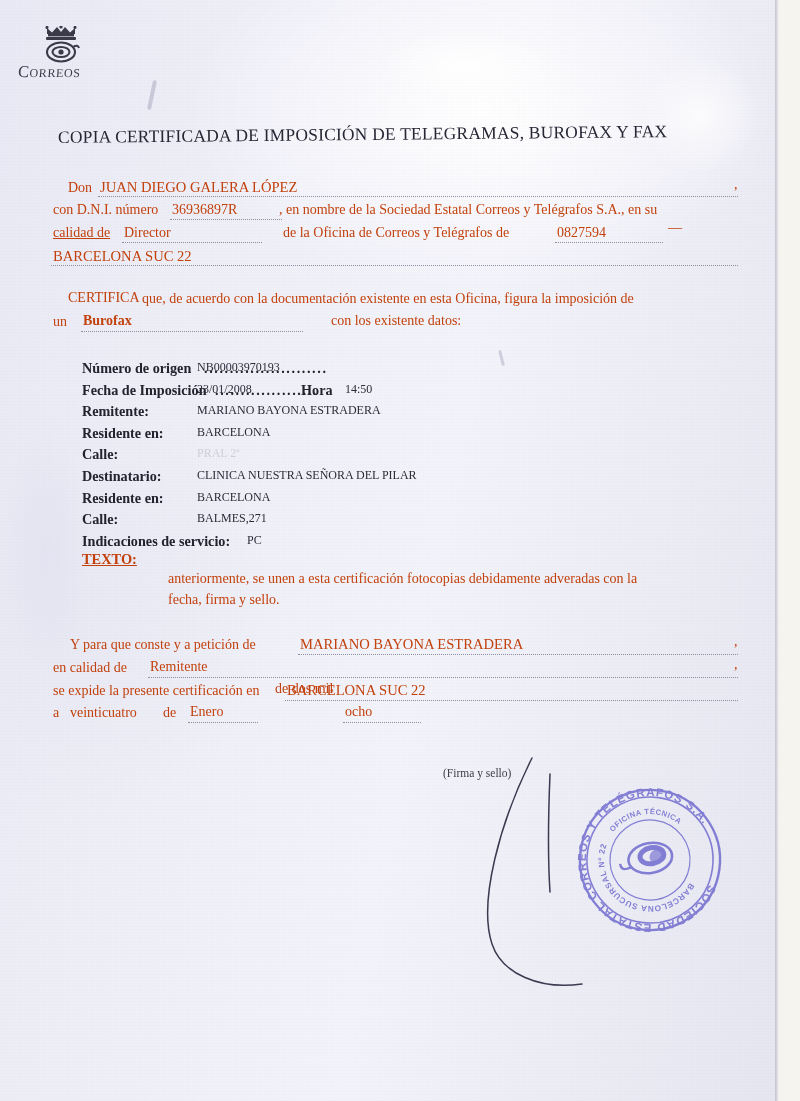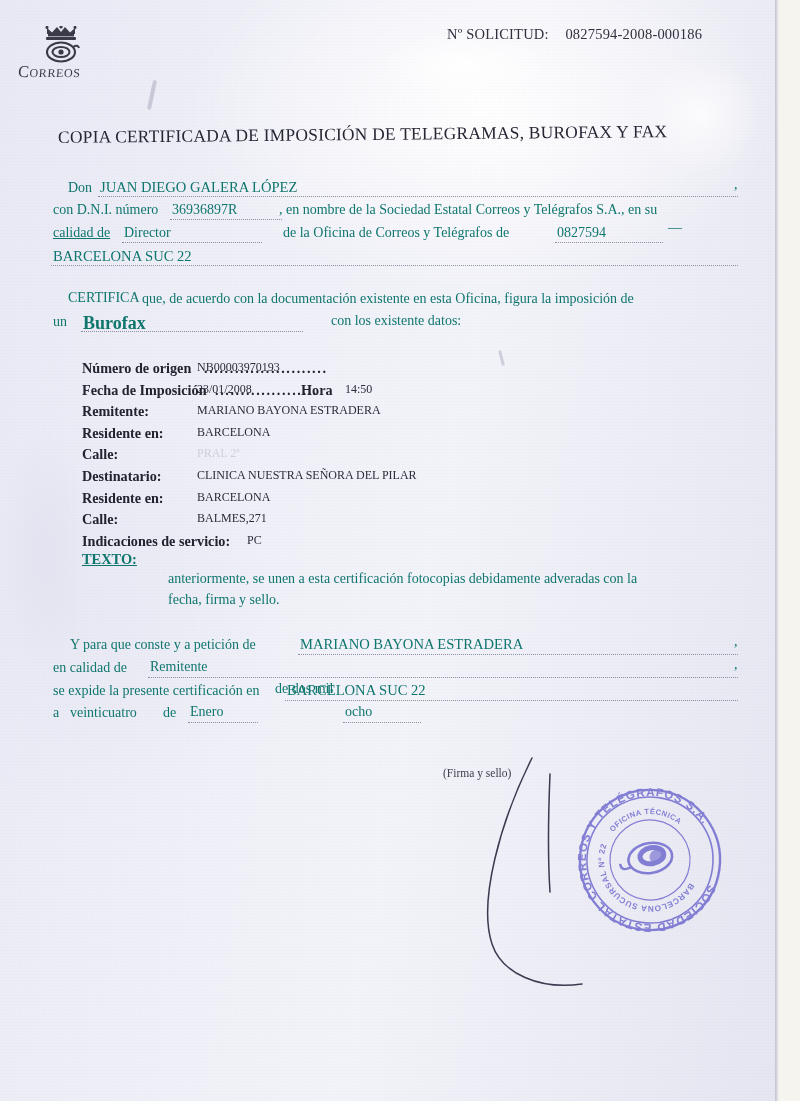--- a/index.html
+++ b/index.html
@@ -50,21 +50,21 @@
   .smudge {
     position: absolute;
     border-radius: 50%;
     pointer-events: none;
   }
 
   
   .t {
     position: absolute;
     white-space: nowrap;
-    color: #0f766e;
+    color: #c2410c;
   }
   .serif { font-family: "Liberation Serif", serif; }
 
   
   #solicitud {
     left: 447px; top: 26px;
     font-size: 14.5px;
     letter-spacing: .2px;
     color: #30303e;
   }
@@ -155,25 +155,20 @@
       <g fill="none" stroke="#3a3a48" stroke-width="2.1">
         <ellipse cx="21" cy="13" rx="14" ry="9.5"></ellipse>
         <ellipse cx="21" cy="13" rx="8.5" ry="5"></ellipse>
       </g>
       <circle cx="21" cy="13" r="2.6" fill="#3a3a48"></circle>
       <path d="M33 8 q5 -3 6 1" stroke="#3a3a48" stroke-width="2" fill="none"></path>
     </svg>
     <div class="word">Correos</div>
   </div>
 
-  <div class="t serif" id="solicitud">
-    <span>Nº SOLICITUD:</span>
-    <span style="display:inline-block;width:9px"></span>
-    <span>0827594-2008-000186</span>
-  </div>
 
   <div class="t serif" id="title">COPIA CERTIFICADA DE IMPOSICIÓN DE TELEGRAMAS, BUROFAX Y FAX</div>
 
   <div class="t b" style="left:68px; top:180px;">Don</div>
   <div class="t b" style="left:100px; top:179px; font-size:14.6px;">JUAN DIEGO GALERA LÓPEZ</div>
   <div class="dots" style="left:98px; top:196px; width:640px;"></div>
   <div class="t" style="left:734px; top:177px; font-size:14px;">,</div>
 
   <div class="t b" style="left:53px; top:202px;">con D.N.I. número</div>
   <div class="t b" style="left:172px; top:202px;">36936897R</div>
@@ -187,21 +182,21 @@
   <div class="t b" style="left:557px; top:225px;">0827594</div>
   <div class="dots" style="left:555px; top:242px; width:108px;"></div>
   <div class="t" style="left:668px; top:220px; font-size:14px;">—</div>
 
   <div class="t b" style="left:53px; top:248px; font-size:14.6px;">BARCELONA SUC 22</div>
   <div class="dots" style="left:51px; top:265px; width:687px;"></div>
 
   <div class="t b" style="left:68px; top:290px;">CERTIFICA</div>
   <div class="t b" style="left:142px; top:291px;">que, de acuerdo con la documentación existente en esta Oficina, figura la imposición de</div>
   <div class="t b" style="left:53px; top:314px;">un</div>
-  <div class="t bb" style="left:83px; top:313px; font-size:18px;">Burofax</div>
+  <div class="t bb" style="left:83px; top:313px; font-size:14px;">Burofax</div>
   <div class="dots" style="left:81px; top:331px; width:222px;"></div>
   <div class="t b" style="left:331px; top:313px;">con los existente datos:</div>
 
   <div id="fields">
       <div class="t flabel" style="left: 82px; top: 360px;">Número de origen</div>
       <div class="t flabel" style="left: 204px; top: 360px; letter-spacing: 1.6px;">........................</div>
       <div class="t fval" style="left: 197px; top: 360px;">NB00003970193</div>
       <div class="t flabel" style="left: 82px; top: 381.6px;">Fecha de Imposición</div>
       <div class="t flabel" style="left: 215px; top: 381.6px; letter-spacing: 1.6px;">....................</div>
       <div class="t fval" style="left: 197px; top: 381.6px;">23/01/2008</div>

